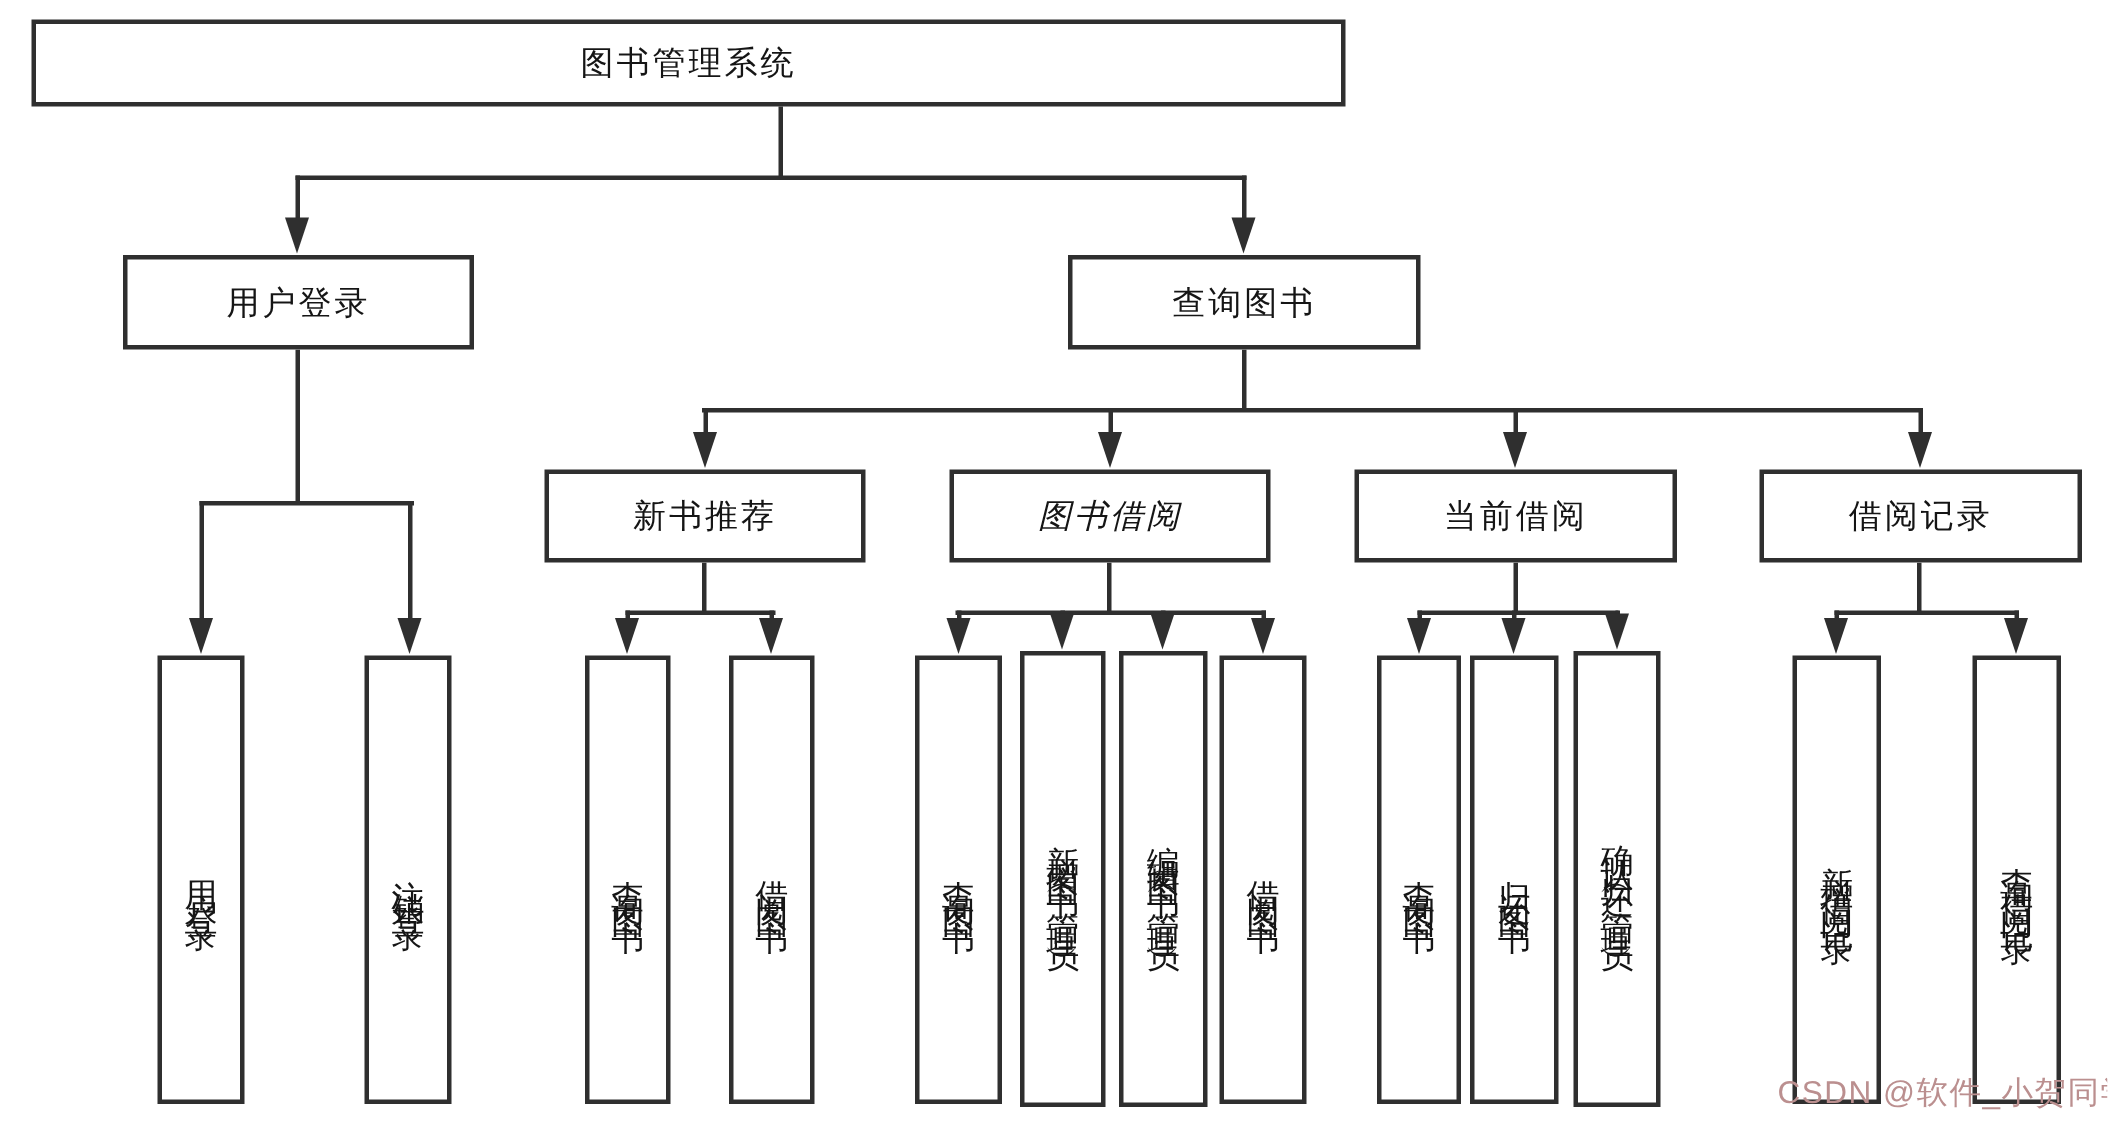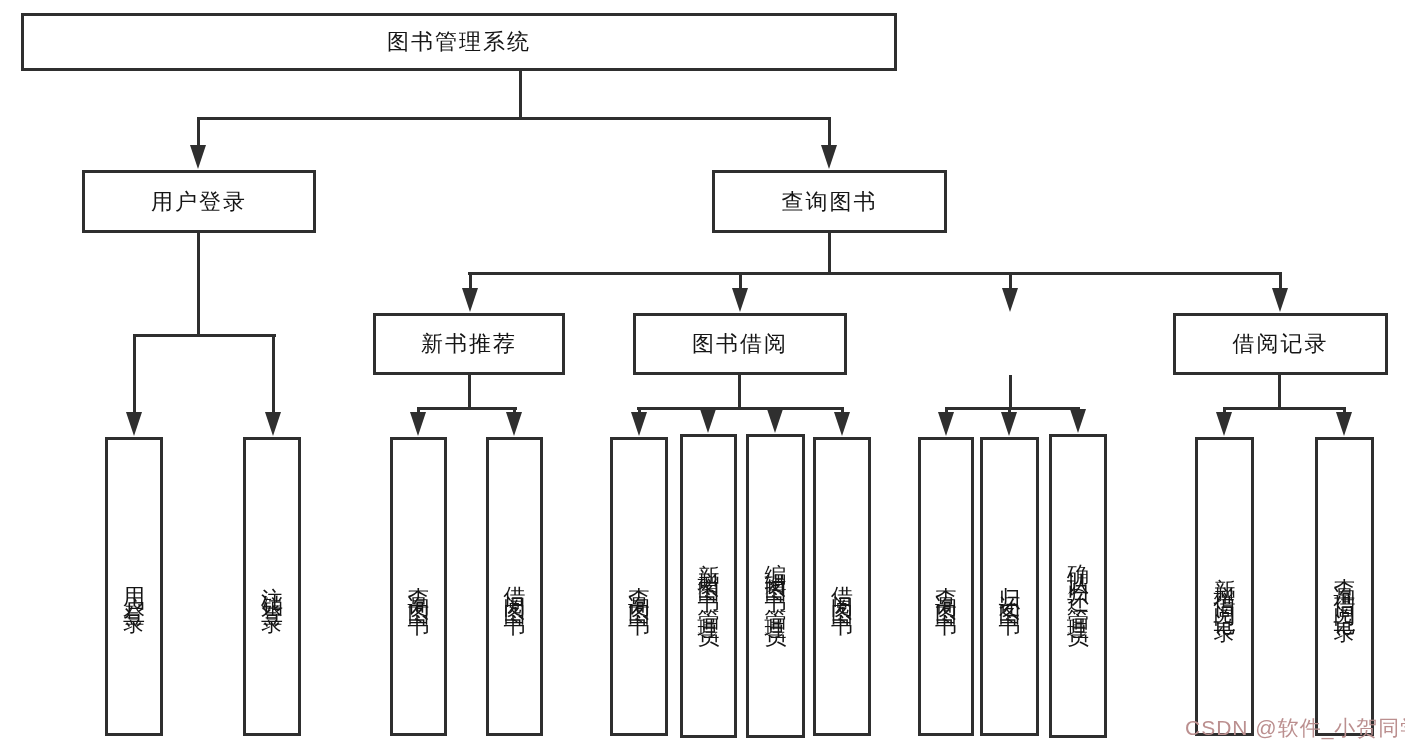--- a/index.html
+++ b/index.html
@@ -37,25 +37,28 @@
   <div class="watermark" style="left: 1185px; top: 714px;">CSDN @软件_小贺同学</div>
 <div class="box h" style="left: 21px; top: 13px; width: 876px; height: 58px;">
       <span>图书管理系统</span>
     </div>
     <div class="box h" style="left: 82px; top: 170px; width: 234px; height: 63px;">
       <span>用户登录</span>
     </div>
     <div class="box h" style="left: 712px; top: 170px; width: 235px; height: 63px;">
       <span>查询图书</span>
     </div>
-    <div class="box h" style="left: 363px; top: 313px; width: 192px; height: 62px; margin-left: 10px;">
+    <div class="box h" style="left: 363px; top: 313px; width: 214px; height: 62px;">
       <span>新书推荐</span>
     </div>
-    <div class="box h" style="left: 633px; top: 313px; width: 214px; height: 62px;">
+    <div class="box h" style="left: 633px; top: 313px; width: 214px; height: 62px; font-style: italic;">
       <span>图书借阅</span>
+    </div>
+    <div class="box h" style="left: 903px; top: 313px; width: 215px; height: 62px;">
+      <span>当前借阅</span>
     </div>
     <div class="box h" style="left: 1173px; top: 313px; width: 215px; height: 62px;">
       <span>借阅记录</span>
     </div>
     <div class="box v" style="left: 105px; top: 437px; width: 58px; height: 299px;">
       <span>用户登录</span>
     </div>
     <div class="box v" style="left: 243px; top: 437px; width: 58px; height: 299px;">
       <span>注销登录</span>
     </div>

